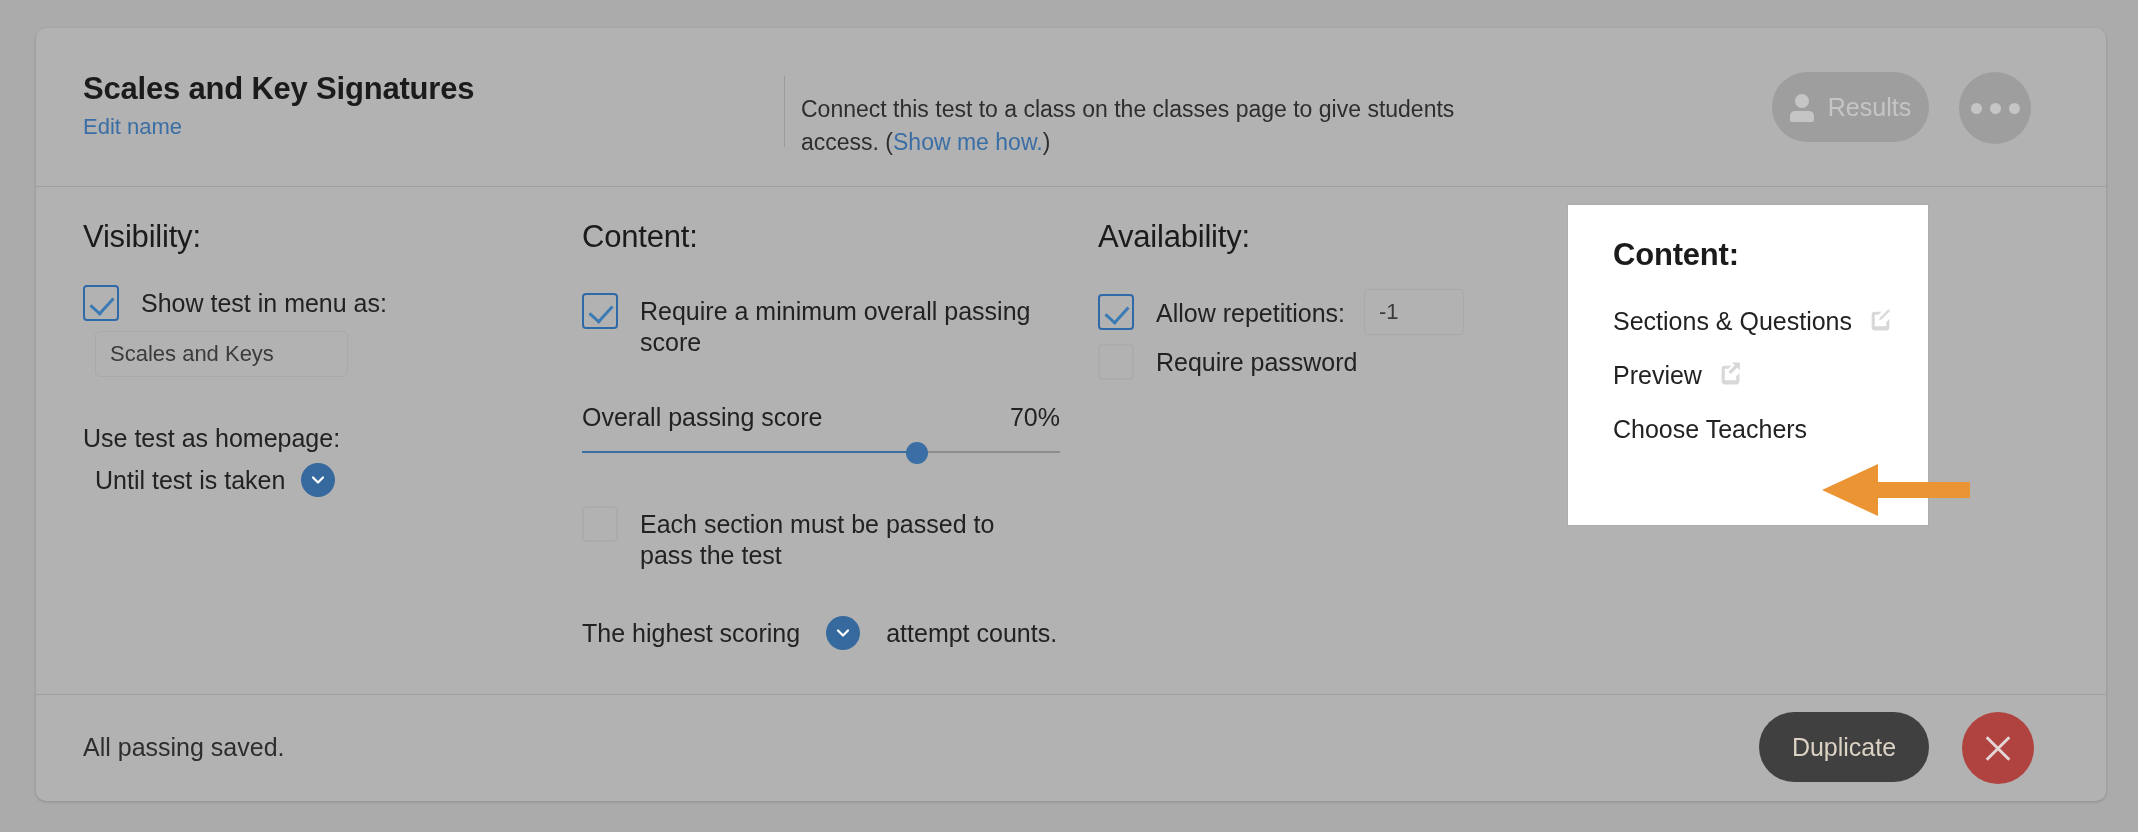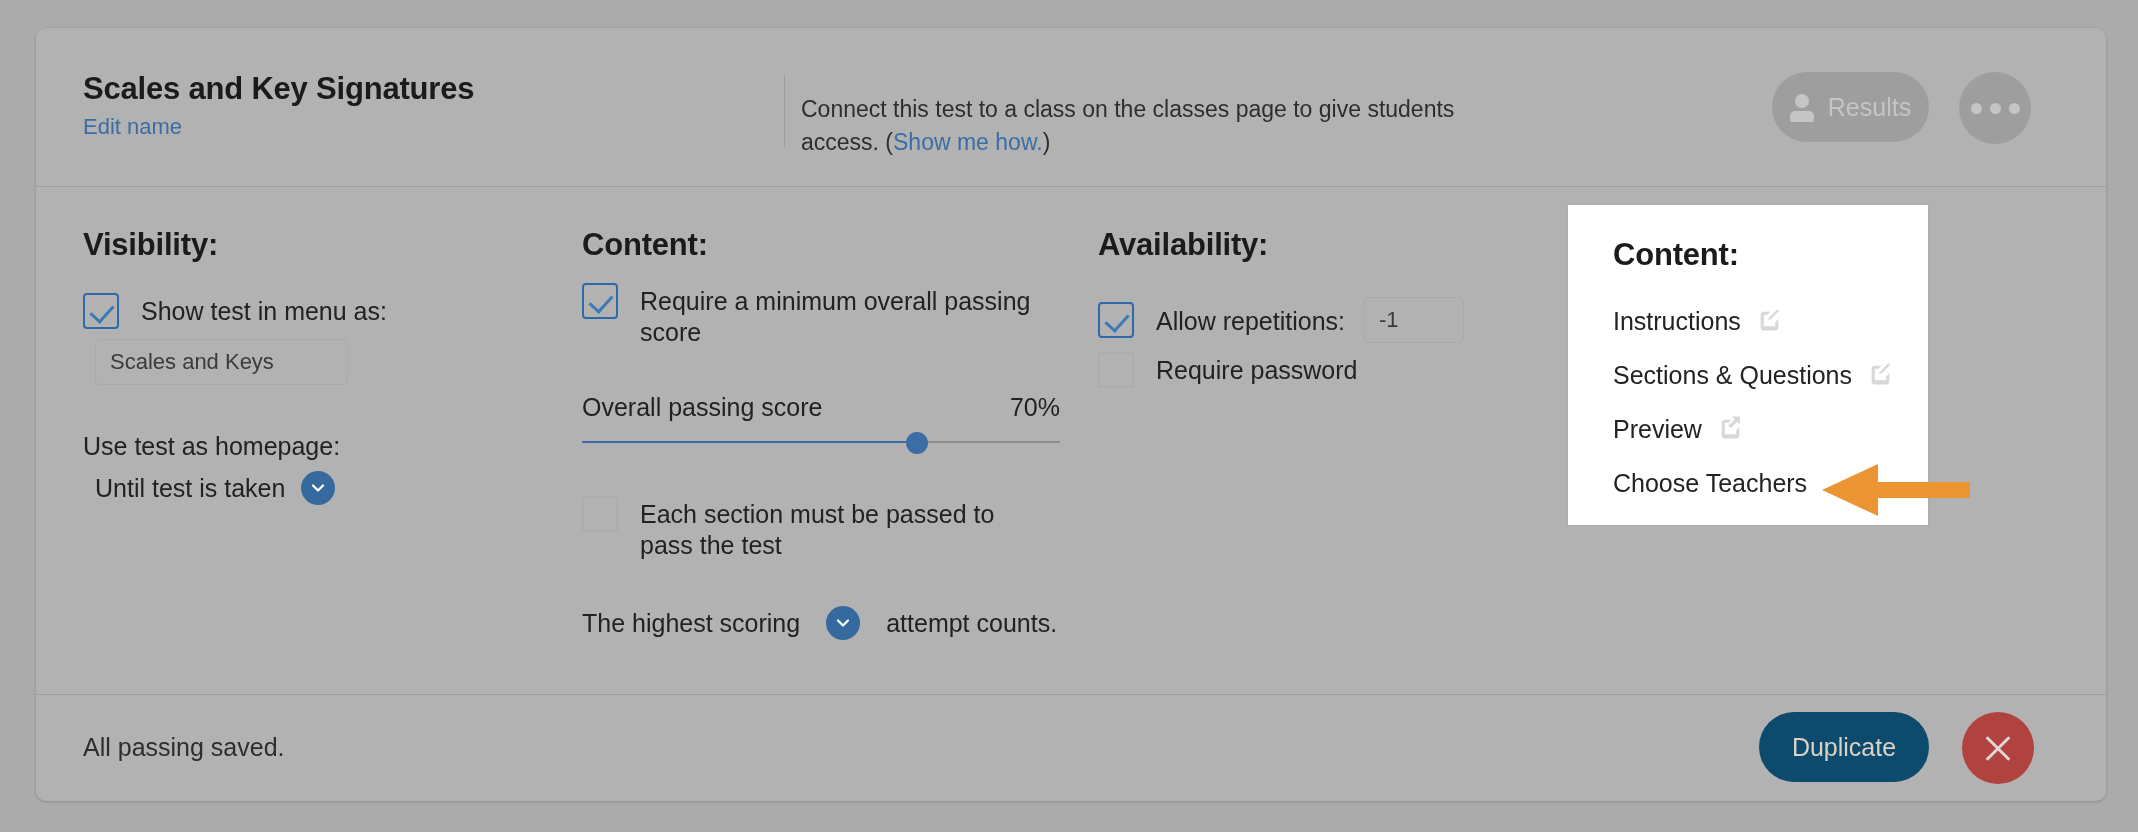--- a/index.html
+++ b/index.html
@@ -144,23 +144,23 @@
   .col {
     position: absolute;
     top: 0;
   }
   .col-visibility   { left: 47px;   width: 420px; }
   .col-scoring      { left: 546px;  width: 500px; }
   .col-availability { left: 1062px; width: 440px; }
 
   .col-heading {
     font-size: 31px;
-    font-weight: bold;
+    font-weight: normal;
     color: #1b1b1b;
-    margin-top: 40px;
+    margin-top: 32px;
     letter-spacing: -0.2px;
   }
 
   
   .check-row {
     display: flex;
     align-items: flex-start;
     gap: 22px;
   }
   .checkbox {
@@ -284,21 +284,21 @@
     font-size: 25px;
     color: #2e2e2e;
   }
   .duplicate-btn {
     position: absolute;
     right: 177px;
     top: 17px;
     width: 170px;
     height: 70px;
     border-radius: 36px;
-    background: #0c4a6e;
+    background: #404040;
     display: flex;
     align-items: center;
     justify-content: center;
     cursor: pointer;
   }
   .duplicate-btn .label {
     font-size: 25px;
     color: #dcd2c4;
   }
   .close-btn {
@@ -429,21 +429,21 @@
             <svg width="18" height="18" viewBox="0 0 18 18">
               <path d="M4 6.5 L9 11.5 L14 6.5" fill="none" stroke="#ffffff" stroke-width="2.2" stroke-linecap="round" stroke-linejoin="round"></path>
             </svg>
           </span>
         </div>
       </div>
 
       <div class="col col-scoring">
         <div class="col-heading">Content:</div>
 
-        <div class="check-row" style="margin-top:20px; width:470px;justify-content:flex-end;">
+        <div class="check-row" style="margin-top:38px; width:470px;justify-content:flex-end;">
           <span class="checkbox checked"></span>
           <span class="check-label">Require a minimum overall passing score</span>
         </div>
 
         <div style="margin-top:44px;">
           <div class="slider-head">
             <span>Overall passing score</span>
             <span>70%</span>
           </div>
           <div class="slider-track">
@@ -495,29 +495,20 @@
       <div class="close-btn">
         <span class="x"></span>
       </div>
     </div>
   </div>
 
   <div class="content-popup">
     <div class="popup-heading">Content:</div>
 
     <ul class="content-list">
-      <li>
-        <span>Instructions</span>
-        <span class="icon-box">
-          <svg width="25" height="25" viewBox="0 0 24 24">
-            <path d="M3.5 8.5 a3 3 0 0 1 3-3 H13 l-3 3 H6.5 v11 h11 v-4 l3-3 v8 a3 3 0 0 1 -3 3 h-11 a3 3 0 0 1 -3 -3 z" fill="#d8d8d8"></path>
-            <path d="M19.6 3.1 l1.6 1.6 -8.3 8.3 -2.3 0.7 0.7 -2.3 z" fill="#d8d8d8"></path>
-          </svg>
-        </span>
-      </li>
       <li>
         <span>Sections &amp; Questions</span>
         <span class="icon-box">
           <svg width="25" height="25" viewBox="0 0 24 24">
             <path d="M3.5 8.5 a3 3 0 0 1 3-3 H13 l-3 3 H6.5 v11 h11 v-4 l3-3 v8 a3 3 0 0 1 -3 3 h-11 a3 3 0 0 1 -3 -3 z" fill="#d8d8d8"></path>
             <path d="M19.6 3.1 l1.6 1.6 -8.3 8.3 -2.3 0.7 0.7 -2.3 z" fill="#d8d8d8"></path>
           </svg>
         </span>
       </li>
       <li>

